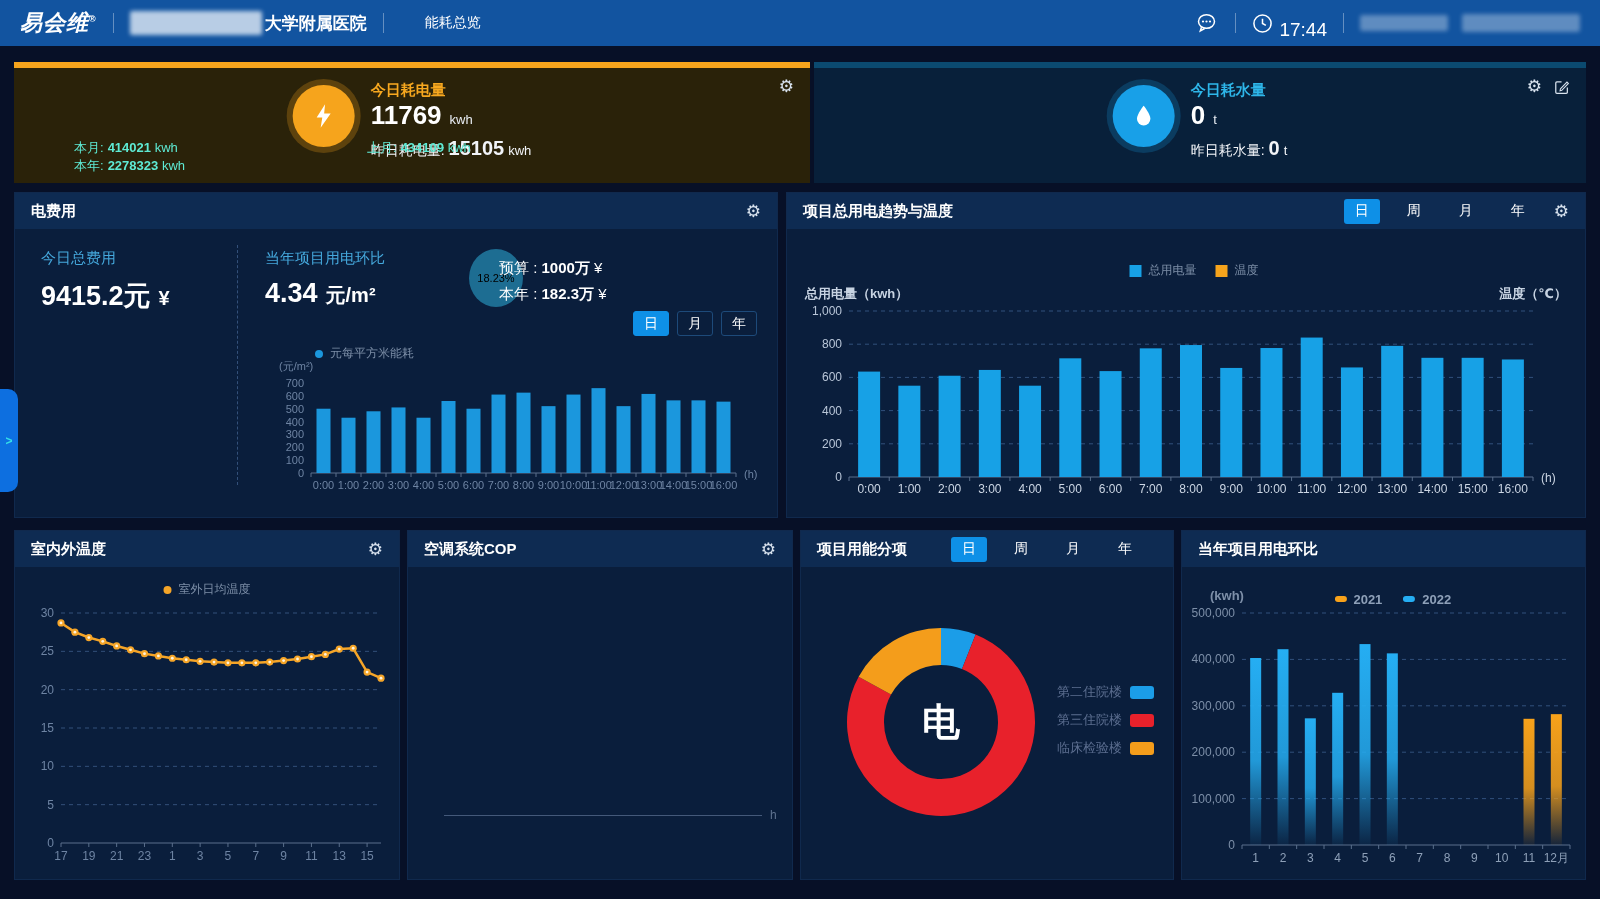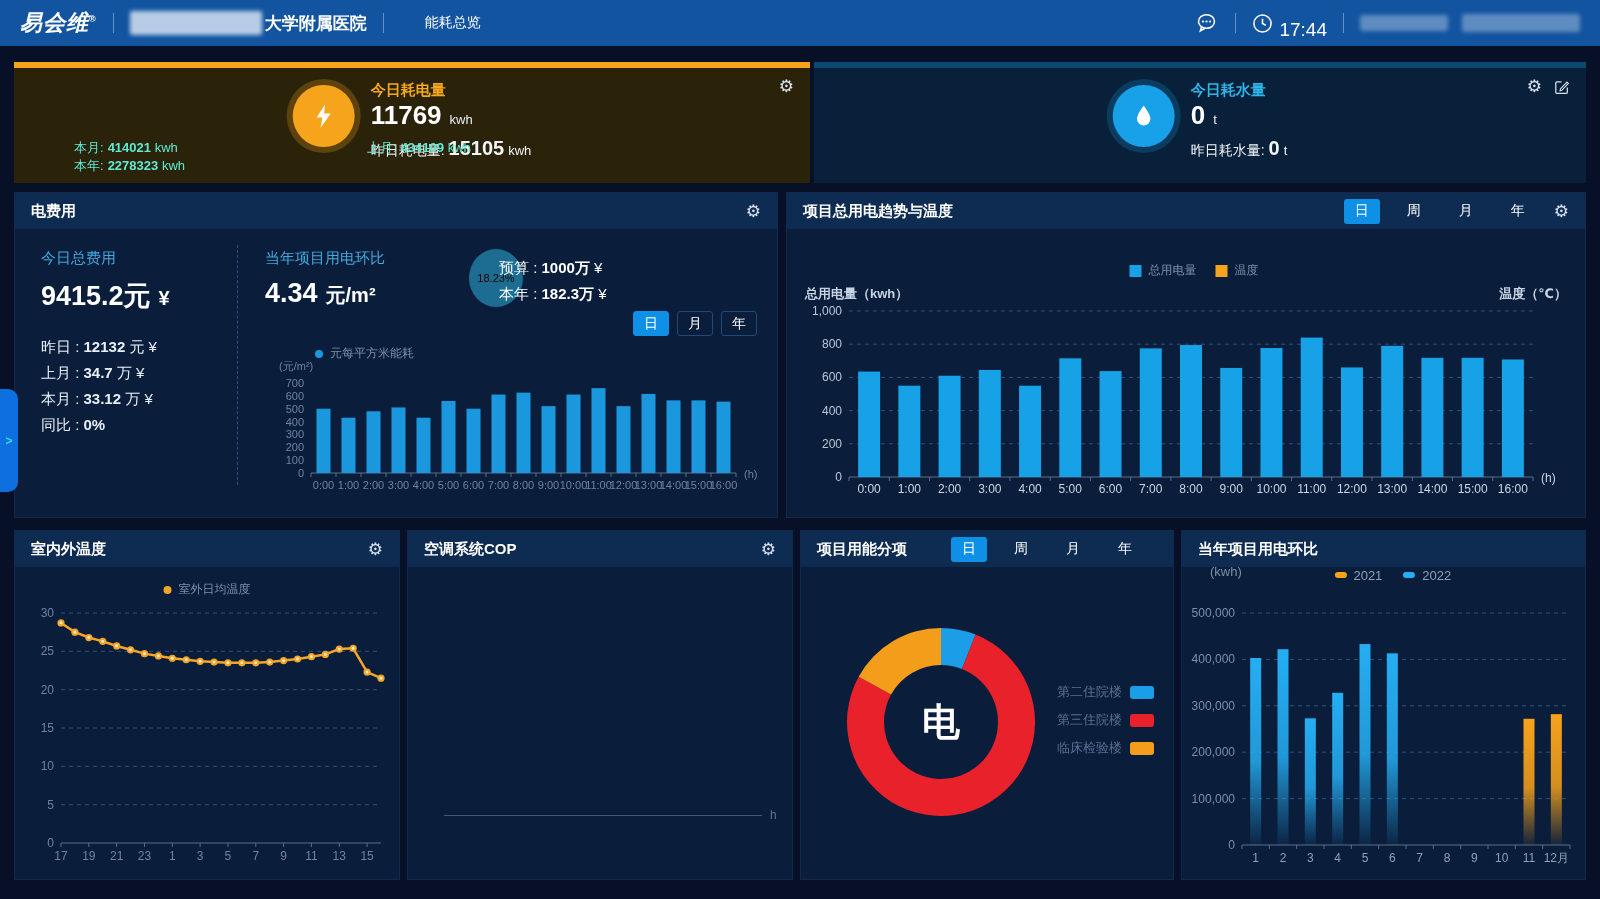--- a/index.html
+++ b/index.html
@@ -94,21 +94,21 @@
   .cop-axis { position:absolute; left:36px; top:284px; width:318px; height:1px; background:#44597a; }
   .cop-unit { position:absolute; left:362px; top:277px; color:#5f7390; font-size:12px; }
 
   
   .bd-legend { position:absolute; left:243px; top:152px; }
   .bd-legend-item { display:flex; align-items:center; justify-content:flex-end; margin-bottom:10px; }
   .bd-legend-label { color:#5c6e90; font-size:13px; width:78px; text-align:right; }
   .bd-legend-swatch { width:24px; height:13px; border-radius:3px; margin-left:8px; }
 
   
-  .yoy-head { position:absolute; top:33px; left:0; width:100%; }
+  .yoy-head { position:absolute; top:57px; left:0; width:100%;font-weight:bold; }
   .yoy-unit { position:absolute; left:28px; top:0; color:#7d8fa8; font-size:13px; }
   #yoy-legend { position:relative; left:50%; transform:translateX(-42%); display:inline-flex; top:0; }
 
   
   .drawer { position:absolute; left:0; top:389px; width:18px; height:103px; background:#0d6fe0;
             border-radius:0 10px 10px 0; display:flex; align-items:center; justify-content:center;
             color:#35dfe8; font-size:12px; font-weight:700; cursor:pointer; }
 </style>
 </head>
 <body>
@@ -194,26 +194,20 @@
   </div>
 
   <div class="panel" id="panel-cost">
     <div class="panel-header">
       <span class="panel-title">电费用</span>
       <span class="gear">⚙</span>
     </div>
     <div class="cost-left">
       <div class="cyan-label">今日总费用</div>
       <div class="big-val"><span>9415.2元</span><span class="cur">¥</span></div>
-      <div class="cost-rows">
-        <div class="cost-row"><span>昨日 :</span> <b>12132</b> <span>元 ¥</span></div>
-        <div class="cost-row"><span>上月 :</span> <b>34.7</b> <span>万 ¥</span></div>
-        <div class="cost-row"><span>本月 :</span> <b>33.12</b> <span>万 ¥</span></div>
-        <div class="cost-row"><span>同比 :</span> <b>0%</b></div>
-      </div>
     </div>
     <div class="cost-divider"></div>
     <div class="cost-mid">
       <div class="cyan-label">当年项目用电环比</div>
       <div class="big-val"><span>4.34</span><span class="cur">元/m²</span></div>
     </div>
     <div class="gauge">18.23%</div>
     <div class="cost-budget">
       <div><span>预算 :</span> <b>1000万</b> <span>¥</span></div>
       <div><span>本年 :</span> <b>182.3万</b> <span>¥</span></div>

